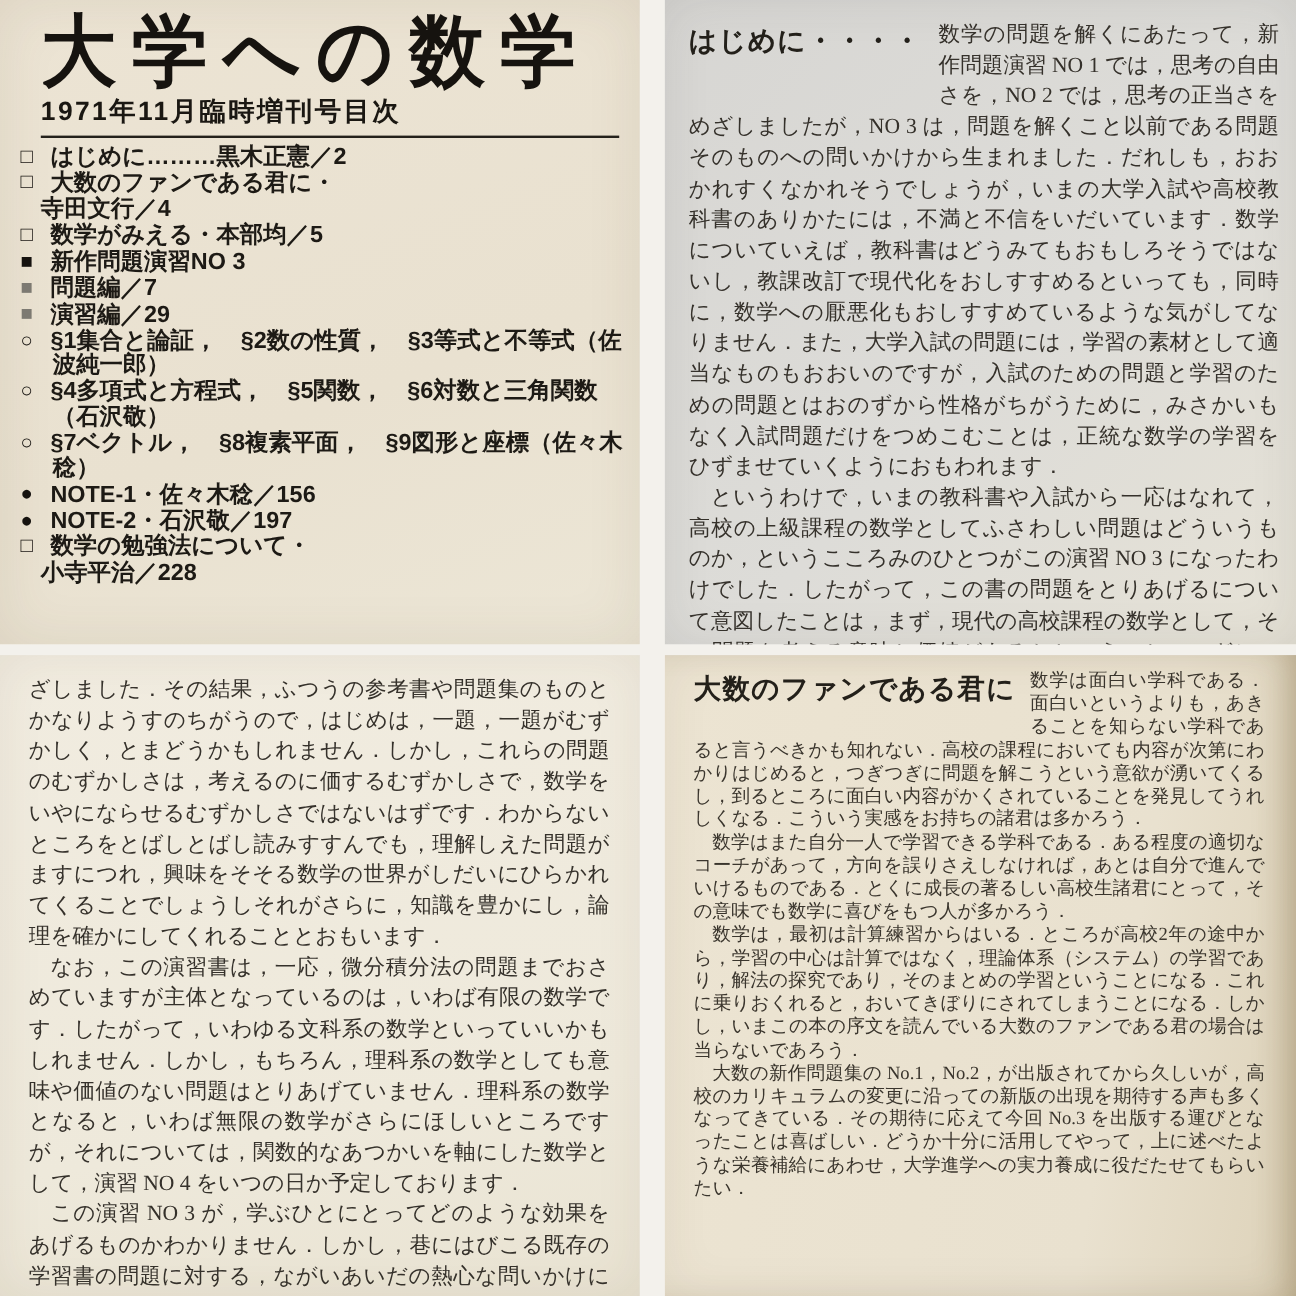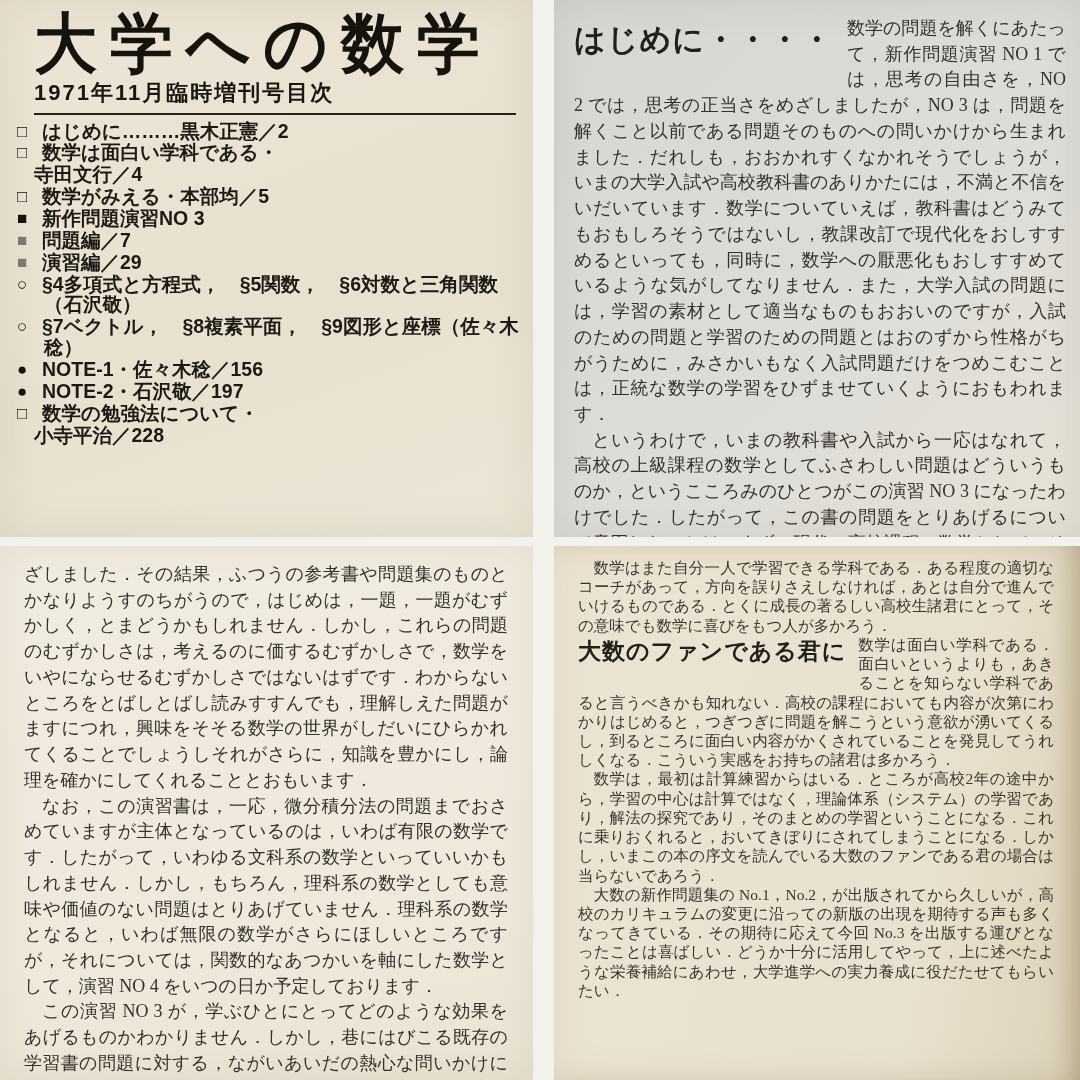--- a/index.html
+++ b/index.html
@@ -60,42 +60,43 @@
   .toc-cont.c1{padding-right:108px;}
   .toc-cont.c2{padding-right:46px;}
 
   
   .bodytext{font-size:18px;line-height:1.43;text-align:justify;color:#35312b;margin:0;}
   .bodytext.indent{text-indent:1em;}
   .col-h{
     float:left;font-family:"Liberation Sans", sans-serif;
     font-weight:bold;color:#23201a;
   }
-  .h-hajimeni{font-size:31px;letter-spacing:1px;padding:2px 14px 24px 0;}
+  .h-hajimeni{font-size:23px;letter-spacing:1px;padding:2px 14px 24px 0;}
   .h-fan{font-size:23px;letter-spacing:1px;padding:2px 12px 16px 0;}
 
   
   .fan-text{font-size:15.5px;line-height:1.24;text-align:justify;color:#3a352d;margin:0;}
   .fan-text.indent{text-indent:1em;}
 </style>
 </head>
 <body>
 
 <div class="page page-toc">
   <div class="toc-title">大学への数学</div>
   <div class="toc-subtitle">1971年11月臨時増刊号目次</div>
   <hr class="toc-rule">
   <div class="toc-list">
     <div class="toc-item"><span class="marker">□</span><span>はじめに………黒木正憲／2</span></div>
-    <div class="toc-item"><span class="marker">□</span><span>数学は面白い学科である・</span></div>
+    <div class="toc-item"><span class="marker">□</span><span>大数のファンである君に・</span></div>
     <div class="toc-cont c1">寺田文行／4</div>
     <div class="toc-item"><span class="marker">□</span><span>数学がみえる・本部均／5</span></div>
     <div class="toc-item"><span class="marker">■</span><span>新作問題演習NO 3</span></div>
     <div class="toc-item"><span class="marker gray">■</span><span>問題編／7</span></div>
     <div class="toc-item"><span class="marker gray">■</span><span>演習編／29</span></div>
+    <div class="toc-item"><span class="marker">○</span><span>§1集合と論証，　§2数の性質，　§3等式と不等式（佐波純一郎）</span></div>
     <div class="toc-item"><span class="marker">○</span><span>§4多項式と方程式，　§5関数，　§6対数と三角関数（石沢敬）</span></div>
     <div class="toc-item"><span class="marker">○</span><span>§7ベクトル，　§8複素平面，　§9図形と座標（佐々木稔）</span></div>
     <div class="toc-item"><span class="marker">●</span><span>NOTE-1・佐々木稔／156</span></div>
     <div class="toc-item"><span class="marker">●</span><span>NOTE-2・石沢敬／197</span></div>
     <div class="toc-item"><span class="marker">□</span><span>数学の勉強法について・</span></div>
     <div class="toc-cont c2">小寺平治／228</div>
 
   </div>
 
 </div>
@@ -106,18 +107,18 @@
 </div>
 
 <div class="page page-cont">
   <p class="bodytext">ざしました．その結果，ふつうの参考書や問題集のものとかなりようすのちがうので，はじめは，一題，一題がむずかしく，とまどうかもしれません．しかし，これらの問題のむずかしさは，考えるのに価するむずかしさで，数学をいやにならせるむずかしさではないはずです．わからないところをとばしとばし読みすすんでも，理解しえた問題がますにつれ，興味をそそる数学の世界がしだいにひらかれてくることでしょうしそれがさらに，知識を豊かにし，論理を確かにしてくれることとおもいます．</p>
   <p class="bodytext indent">なお，この演習書は，一応，微分積分法の問題までおさめていますが主体となっているのは，いわば有限の数学です．したがって，いわゆる文科系の数学といっていいかもしれません．しかし，もちろん，理科系の数学としても意味や価値のない問題はとりあげていません．理科系の数学となると，いわば無限の数学がさらにほしいところですが，それについては，関数的なあつかいを軸にした数学として，演習 NO 4 をいつの日か予定しております．</p>
   <p class="bodytext indent">この演習 NO 3 が，学ぶひとにとってどのような効果をあげるものかわかりません．しかし，巷にはびこる既存の学習書の問題に対する，ながいあいだの熱心な問いかけによって生まれた本書であってみれば，その学習効果をうたがいもなく期待するほかありません．本書を使用する若いひとにひるみのない努力を願うとともに，それが輝かしい効果で報いられることを祈っております．</p>
 
 </div>
 
 <div class="page page-fan">
+  <p class="fan-text"><span class="col-h h-fan">大数のファンである君に</span><span>数学は面白い学科である．面白いというよりも，あきることを知らない学科であると言うべきかも知れない．高校の課程においても内容が次第にわかりはじめると，つぎつぎに問題を解こうという意欲が湧いてくるし，到るところに面白い内容がかくされていることを発見してうれしくなる．こういう実感をお持ちの諸君は多かろう．</span></p>
   <p class="fan-text indent">数学はまた自分一人で学習できる学科である．ある程度の適切なコーチがあって，方向を誤りさえしなければ，あとは自分で進んでいけるものである．とくに成長の著るしい高校生諸君にとって，その意味でも数学に喜びをもつ人が多かろう．</p>
-  <p class="fan-text"><span class="col-h h-fan">大数のファンである君に</span><span>数学は面白い学科である．面白いというよりも，あきることを知らない学科であると言うべきかも知れない．高校の課程においても内容が次第にわかりはじめると，つぎつぎに問題を解こうという意欲が湧いてくるし，到るところに面白い内容がかくされていることを発見してうれしくなる．こういう実感をお持ちの諸君は多かろう．</span></p>
   <p class="fan-text indent">数学は，最初は計算練習からはいる．ところが高校2年の途中から，学習の中心は計算ではなく，理論体系（システム）の学習であり，解法の探究であり，そのまとめの学習ということになる．これに乗りおくれると，おいてきぼりにされてしまうことになる．しかし，いまこの本の序文を読んでいる大数のファンである君の場合は当らないであろう．</p>
   <p class="fan-text indent">大数の新作問題集の No.1，No.2，が出版されてから久しいが，高校のカリキュラムの変更に沿っての新版の出現を期待する声も多くなってきている．その期待に応えて今回 No.3 を出版する運びとなったことは喜ばしい．どうか十分に活用してやって，上に述べたような栄養補給にあわせ，大学進学への実力養成に役だたせてもらいたい．</p>
 
 </div>
 
 </body></html>

